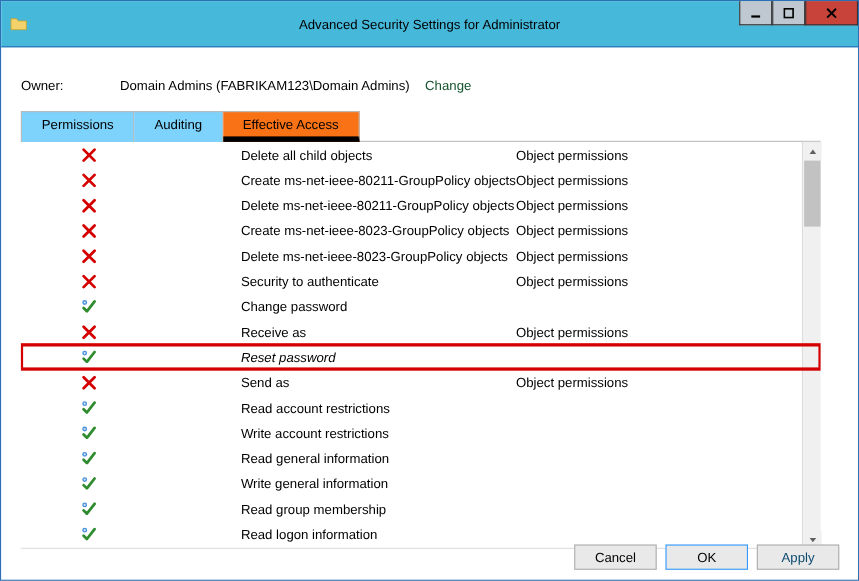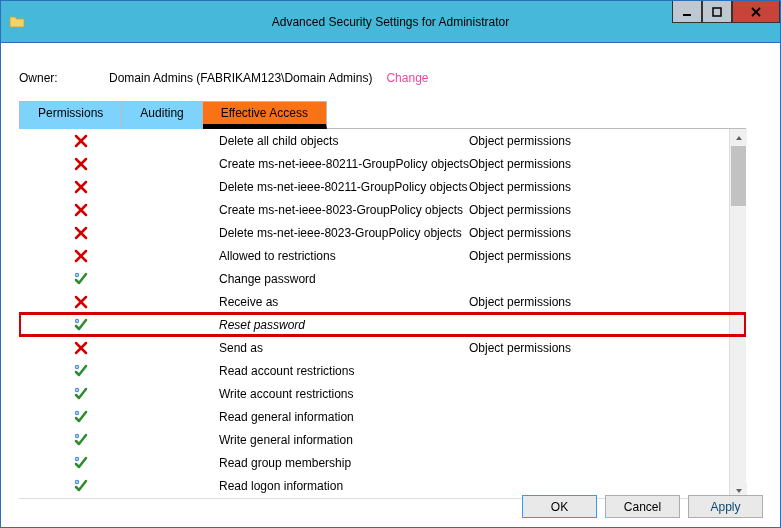--- a/index.html
+++ b/index.html
@@ -58,21 +58,21 @@
     padding: 14px 34px 0 18px;
   }
   .owner-row {
     display: flex;
     align-items: center;
     margin: 14px 0 16px 0;
     font-size: 12px;
   }
   .owner-label { width: 90px; }
   .owner-value { margin-right: 14px; }
-  .owner-change { color: #ec4899; cursor: pointer; }
+  .owner-change { color: #14532d; cursor: pointer; }
   .tabs {
     display: flex;
     border-bottom: 1px solid #bbb;
     position: relative;
   }
   .tab {
     padding: 4px 18px;
     border: 1px solid #bbb;
     border-bottom: none;
     background: #7dd3fc;
@@ -262,21 +262,21 @@
           <span class="perm-name">Delete ms-net-ieee-8023-GroupPolicy objects</span>
           <span class="perm-limit">Object permissions</span>
         </div>
         <div class="perm-row">
           <span class="perm-icon">
             <svg width="14" height="14" viewBox="0 0 14 14">
               <line x1="2" y1="2" x2="12" y2="12" stroke="#d40000" stroke-width="2.5" stroke-linecap="round"></line>
               <line x1="12" y1="2" x2="2" y2="12" stroke="#d40000" stroke-width="2.5" stroke-linecap="round"></line>
             </svg>
           </span>
-          <span class="perm-name">Allowed to restrictions</span>
+          <span class="perm-name">Security to authenticate</span>
           <span class="perm-limit">Object permissions</span>
         </div>
         <div class="perm-row">
           <span class="perm-icon">
             <svg width="16" height="16" viewBox="0 0 16 16">
               <path d="M3 9 L6 12 L13 3" fill="none" stroke="#2e8b2e" stroke-width="2.5" stroke-linecap="round" stroke-linejoin="round"></path>
               <circle cx="4" cy="4" r="2.2" fill="#4a90d9"></circle>
               <circle cx="4" cy="4" r="1" fill="#cde3f7"></circle>
             </svg>
           </span>
@@ -392,16 +392,16 @@
         <svg width="8" height="8">
             <path d="M4 6 L7 2 L1 2 Z" fill="#606060"></path>
           </svg>
       </div>
     </div>
   </div>
 
 </div>
 
 <div class="button-bar">
+  <div class="dlg-btn">Cancel</div>
   <div class="dlg-btn default">OK</div>
-  <div class="dlg-btn">Cancel</div>
   <div class="dlg-btn disabled">Apply</div>
 </div>
 
 </body></html>

